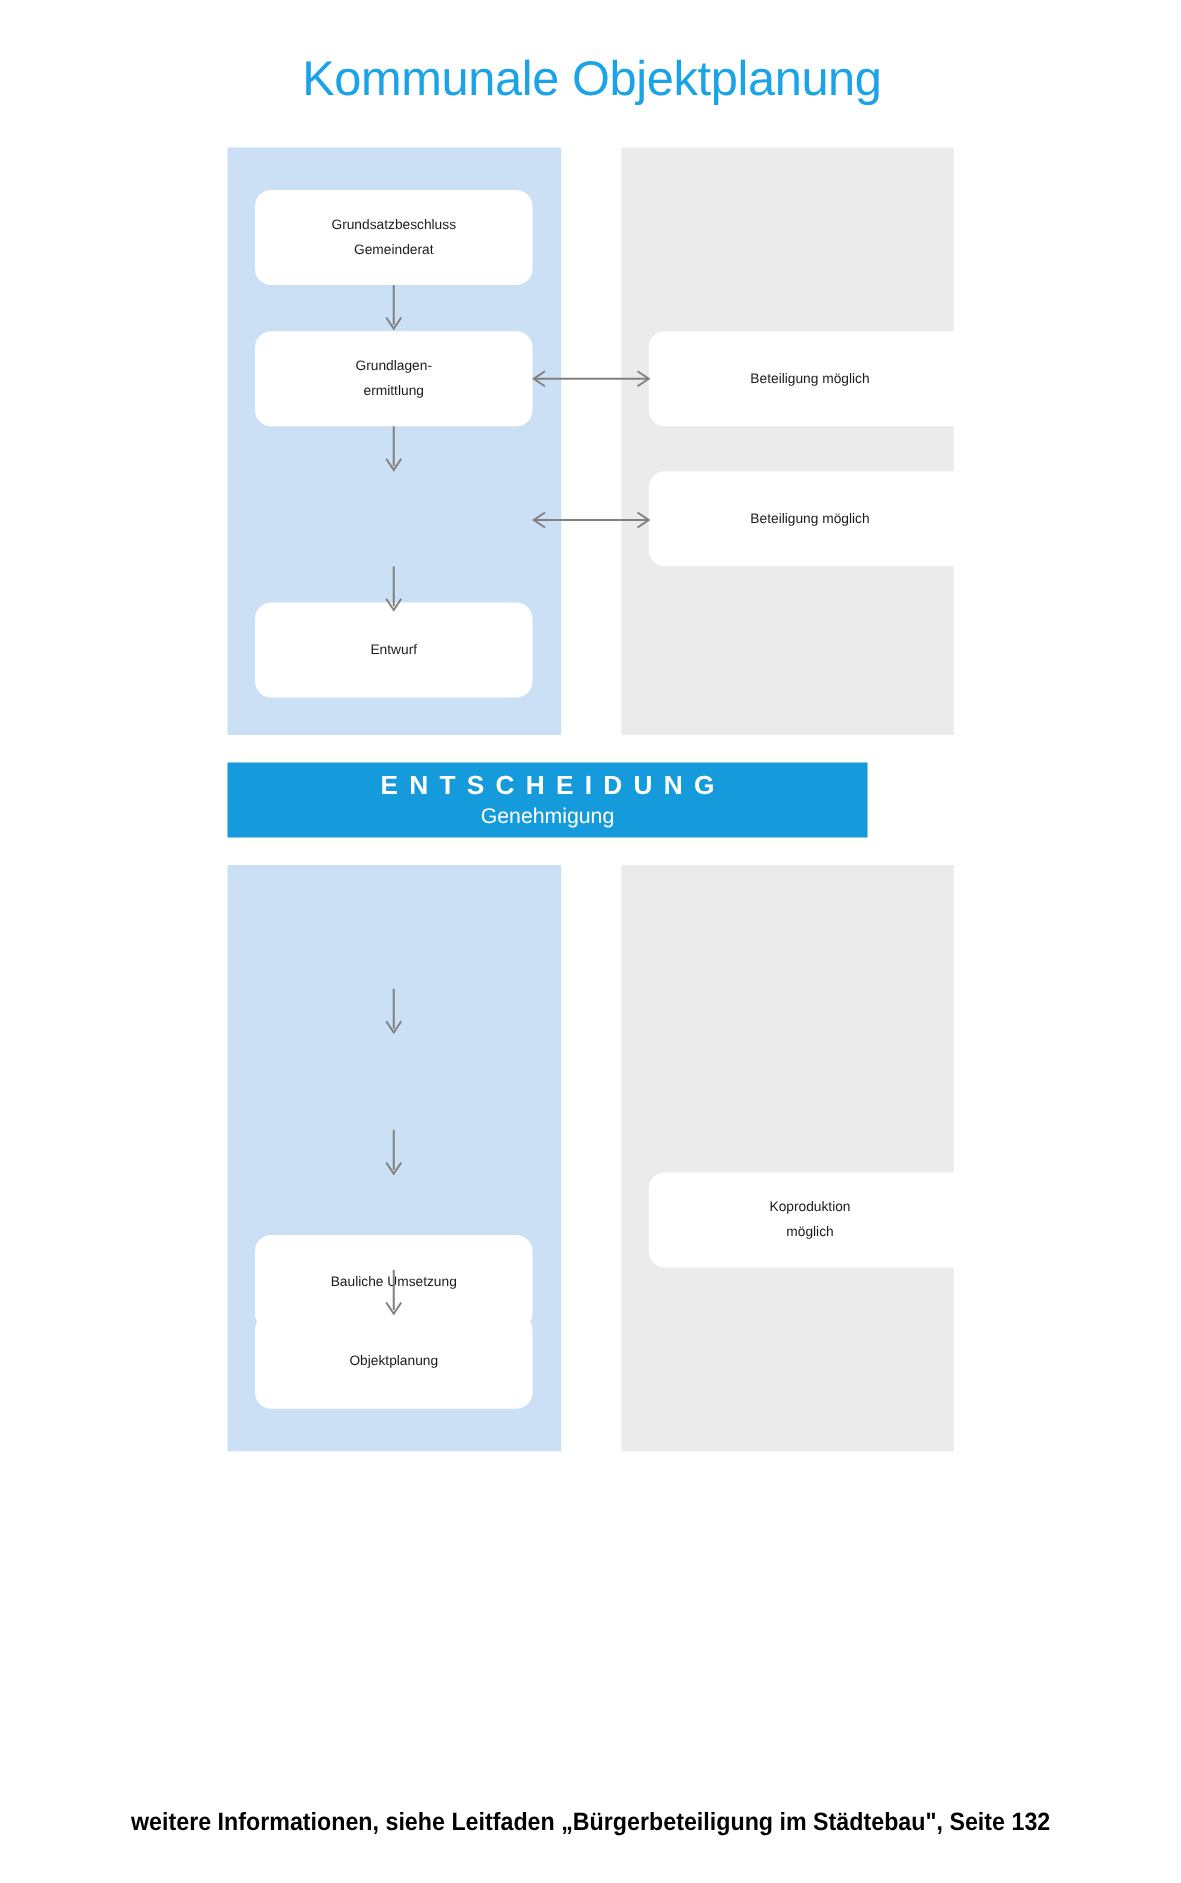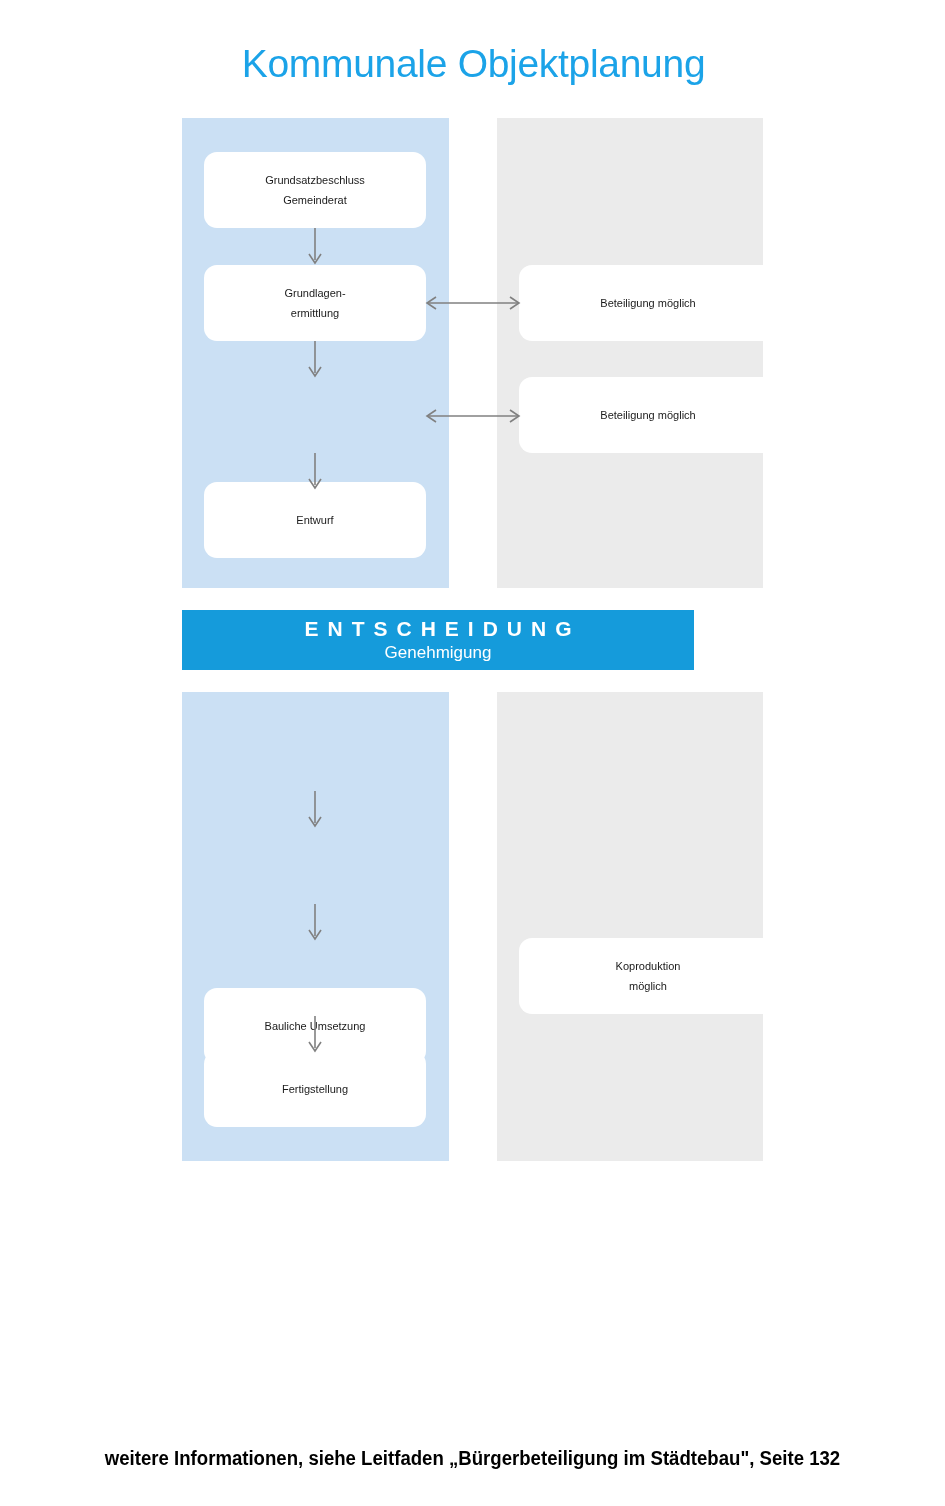--- a/index.html
+++ b/index.html
@@ -212,21 +212,21 @@
 
   <div class="decision-banner">
     <div class="decision-title">ENTSCHEIDUNG</div>
     <div class="decision-sub">Genehmigung</div>
   </div>
 
 
 
   <div class="node node-left" id="node-bauliche">Bauliche Umsetzung</div>
 
-  <div class="node node-left" id="node-fertigstellung">Fertigstellung</div>
+  <div class="node node-left" id="node-fertigstellung">Objektplanung</div>
 
   <div class="node node-right" id="node-koproduktion">Koproduktion<br>möglich</div>
 
   <div class="arrow-v" id="arrow-v-4">
     <svg width="20" height="38" viewBox="0 0 20 38">
       <line x1="10" y1="0" x2="10" y2="32" stroke="#808080" stroke-width="1.6"></line>
       <polyline points="4,26 10,35 16,26" fill="none" stroke="#808080" stroke-width="1.6"></polyline>
     </svg>
   </div>
   <div class="arrow-v" id="arrow-v-5">

